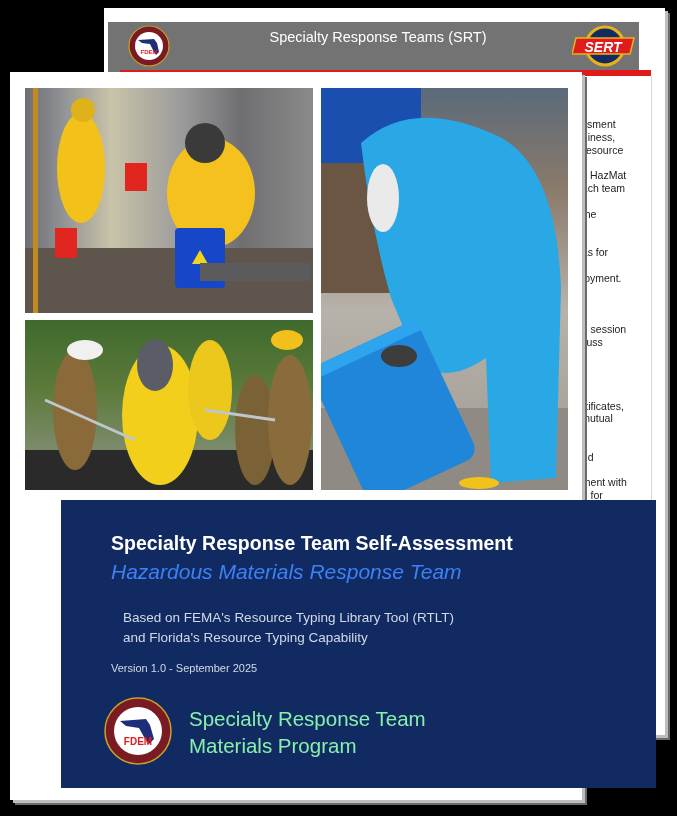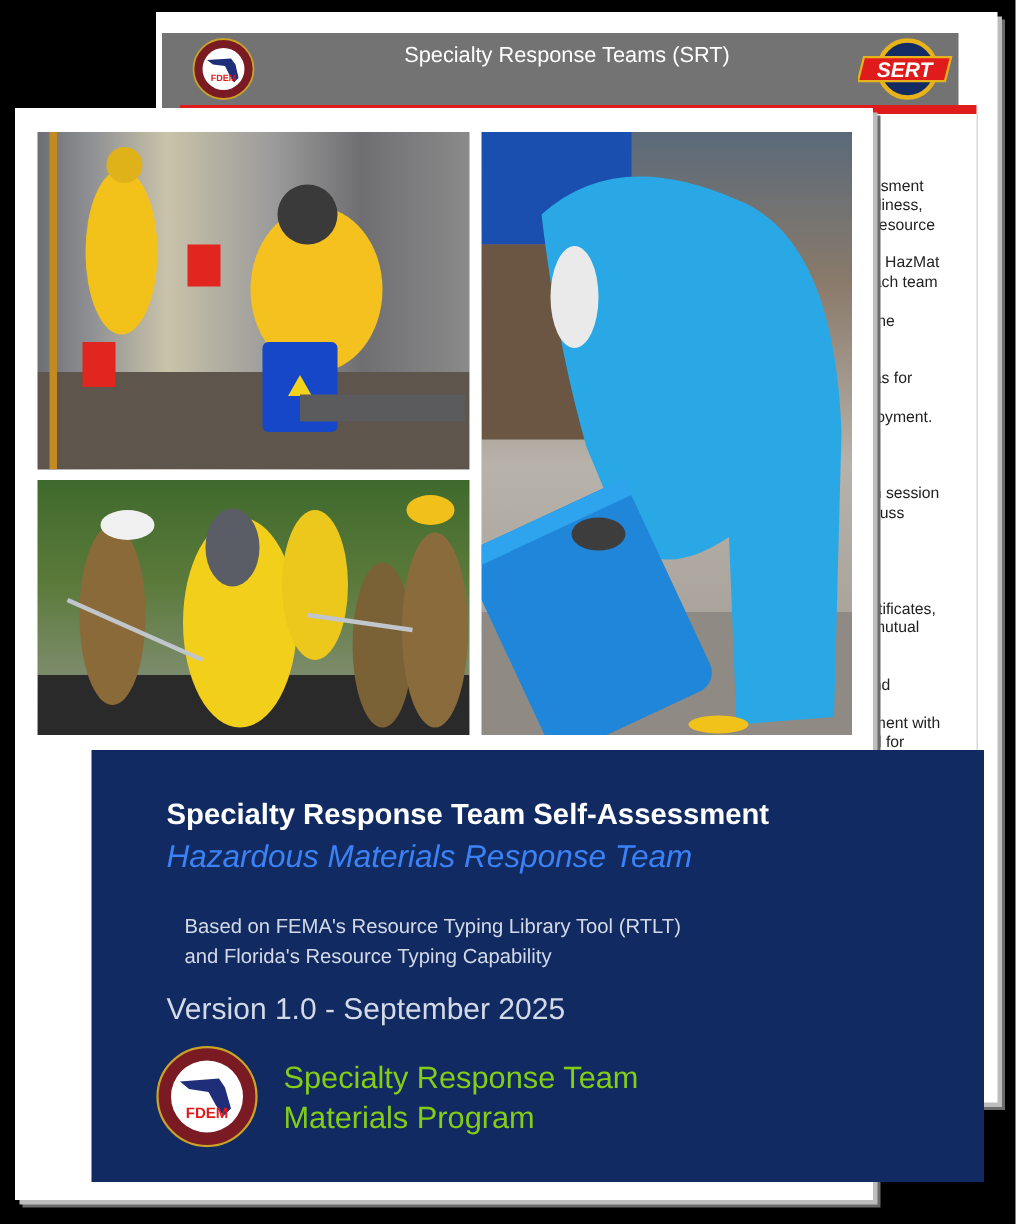--- a/index.html
+++ b/index.html
@@ -19,22 +19,22 @@
   #back .ftr-txt { position:absolute; right:14px; top:8px; color:#c9d2e6; font-size:10.5px; }
   #front { left:10px; top:72px; width:572px; height:728px; }
   .photo { position:absolute; overflow:hidden; }
   #p1 { left:15px; top:16px; width:288px; height:225px; background:linear-gradient(90deg,#6d6f74 0%,#8d8f93 12%,#c9c3a9 30%,#9a9a9a 55%,#6f6f72 75%,#8b8a8a 100%); }
   #p2 { left:15px; top:248px; width:288px; height:170px; background:linear-gradient(180deg,#3f6a2d 0%,#5b7a3a 40%,#7b8b6a 75%,#5a5a5a 100%); }
   #p3 { left:311px; top:16px; width:247px; height:402px; background:linear-gradient(180deg,#5a6a7a 0%,#8a7a6a 25%,#b7b2aa 55%,#9e9890 100%); }
   #panel { position:absolute; left:15px; top:428px; width:595px; height:288px; background:#112b62;margin-left:36px; }
   .t1 { position:absolute; left:50px; top:32px; color:#fff; font-weight:bold; font-size:19.5px; }
   .t2 { position:absolute; left:50px; top:60px; color:#3b82f6; font-style:italic; font-size:21px; }
   .t3 { position:absolute; left:62px; top:108px; color:#d3d9e6; font-size:13.5px; line-height:20px; }
-  .t4 { position:absolute; left:50px; top:162px; color:#d3d9e6; font-size:20px; }
-  .brand { position:absolute; left:128px; top:205px; color:#84cc16; font-size:20.5px; line-height:27px; }
+  .t4 { position:absolute; left:50px; top:162px; color:#d3d9e6; font-size:11px; }
+  .brand { position:absolute; left:128px; top:205px; color:#86efac; font-size:20.5px; line-height:27px; }
   .fdem-big { position:absolute; left:43px; top:197px; width:68px; height:68px; }
 </style>
 </head>
 <body>
 
 <div class="page" id="back">
   <div class="hdr">
     <svg class="logo-l" viewBox="0 0 42 42">
       <circle cx="21" cy="21" r="20" fill="#7a1a22" stroke="#c9a227" stroke-width="1.2"></circle>
       <circle cx="21" cy="21" r="14" fill="#fff"></circle>

